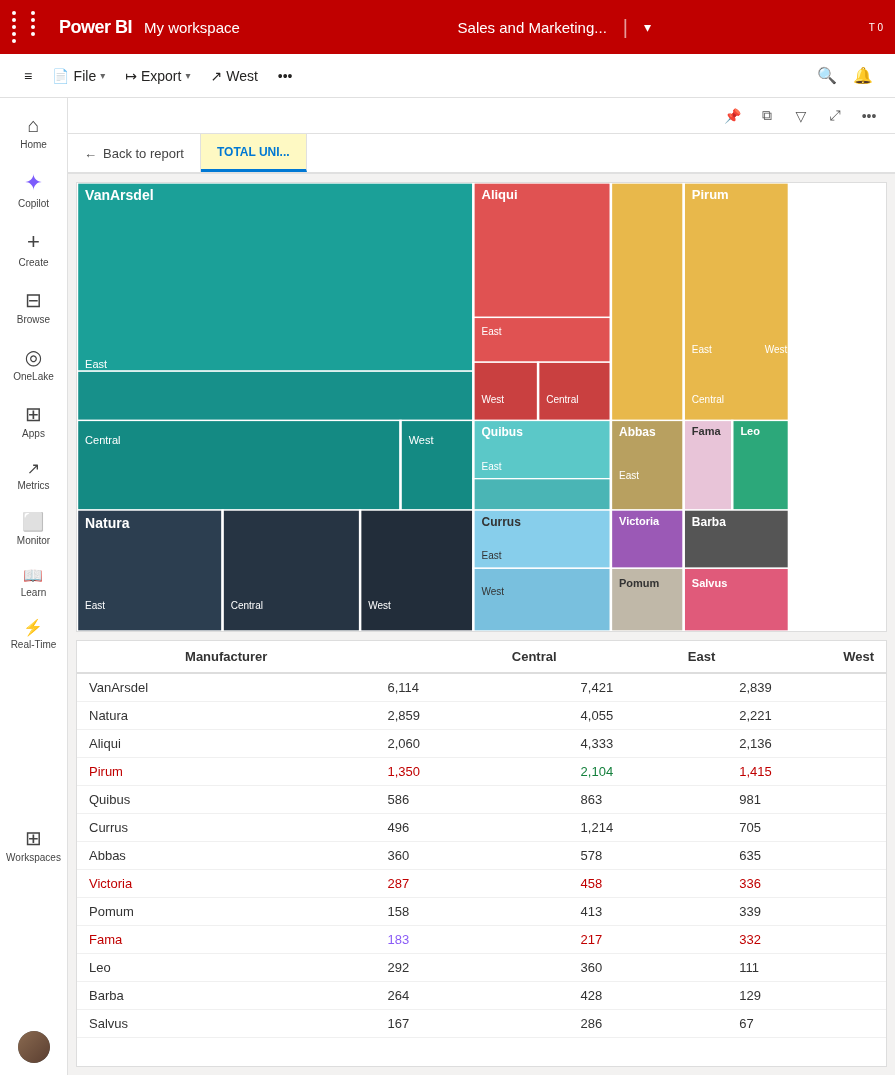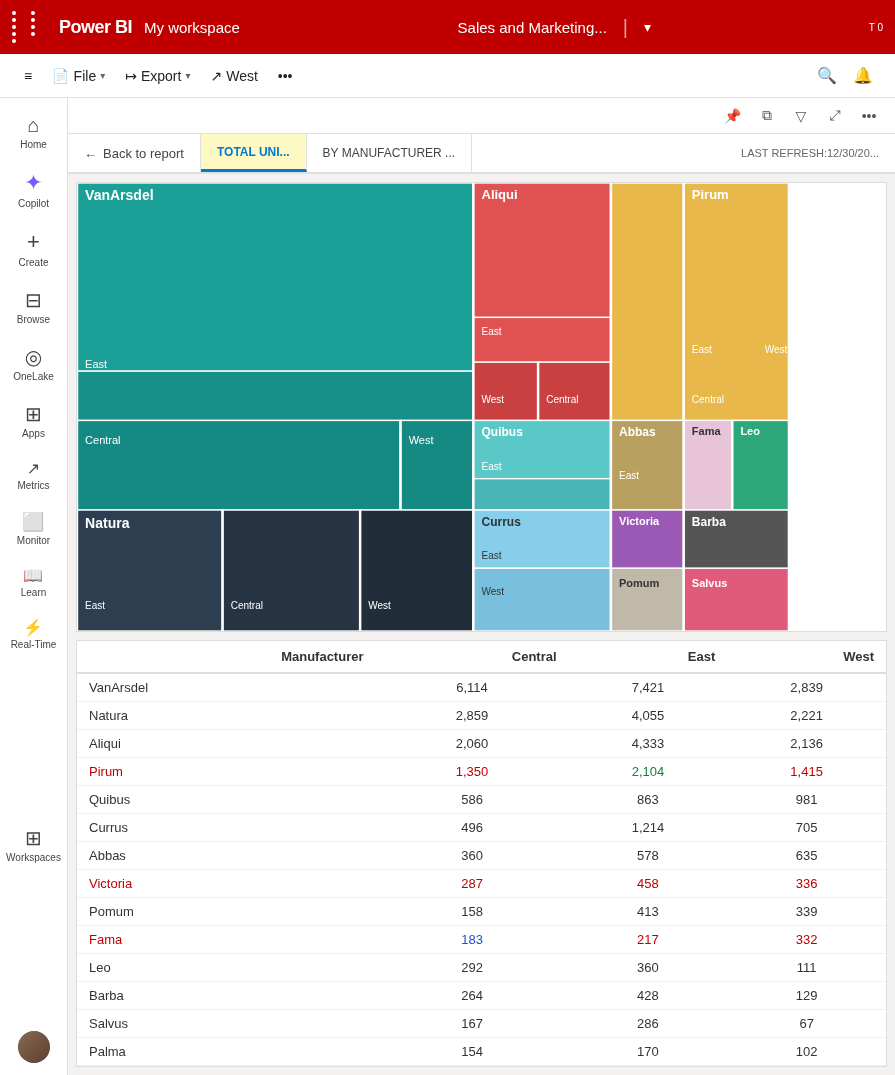--- a/index.html
+++ b/index.html
@@ -245,29 +245,29 @@
       border-bottom: 2px solid #ddd;
     }
     .data-table thead th {
       padding: 8px 12px;
       text-align: right;
       font-weight: 600;
       color: #333;
       white-space: nowrap;
     }
     .data-table thead th:first-child {
-      text-align: right;
+      text-align: center;
       padding-left: 12px;
     }
     .data-table tbody tr {
       border-bottom: 1px solid #f0f0f0;
     }
     .data-table tbody td {
       padding: 6px 12px;
-      text-align: center;
+      text-align: left;
       color: #333;
     }
     .data-table tbody td:first-child {
       text-align: left;
     }
   </style>
 </head>
 <body>
 
 <div class="top-bar">
@@ -383,26 +383,20 @@
     </div>
 
     <div class="tab-bar">
       <div class="tab-back">
         <span>←</span>
         <span>Back to report</span>
       </div>
       <div class="tab-item active">
         <span>TOTAL UNI...</span>
       </div>
-      <div class="tab-item">
-        <span>BY MANUFACTURER ...</span>
-      </div>
-      <div class="tab-last-refresh">
-        <span>LAST REFRESH:12/30/20...</span>
-      </div>
     </div>
 
     <div class="page-content">
 
       <div class="treemap-container">
         <svg width="100%" height="100%" viewBox="0 0 100 100" preserveAspectRatio="none">
 
           <rect x="0" y="0" width="49" height="53" fill="#1ba098" stroke="white" stroke-width="0.3"></rect>
           <rect x="0" y="0" width="49" height="42" fill="#1ba098" stroke="white" stroke-width="0.3"></rect>
           <rect x="0" y="42" width="49" height="11" fill="#17908a" stroke="white" stroke-width="0.3"></rect>
@@ -550,21 +544,21 @@
                 <td style="color: rgb(192, 0, 0);">336</td>
               </tr>
               <tr>
                 <td>Pomum</td>
                 <td>158</td>
                 <td>413</td>
                 <td>339</td>
               </tr>
               <tr>
                 <td style="color: rgb(192, 0, 0);">Fama</td>
-                <td style="color: #1d4ed8;">183</td>
+                <td style="color: #8b5cf6;">183</td>
                 <td style="color: rgb(192, 0, 0);">217</td>
                 <td style="color: rgb(192, 0, 0);">332</td>
               </tr>
               <tr>
                 <td>Leo</td>
                 <td>292</td>
                 <td>360</td>
                 <td>111</td>
               </tr>
               <tr>
@@ -572,25 +566,19 @@
                 <td>264</td>
                 <td>428</td>
                 <td>129</td>
               </tr>
               <tr>
                 <td>Salvus</td>
                 <td>167</td>
                 <td>286</td>
                 <td>67</td>
               </tr>
-              <tr>
-                <td>Palma</td>
-                <td>154</td>
-                <td>170</td>
-                <td>102</td>
-              </tr>
             </tbody>
         </table>
       </div>
 
     </div>
   </div>
 </div>
 
 </body></html>

